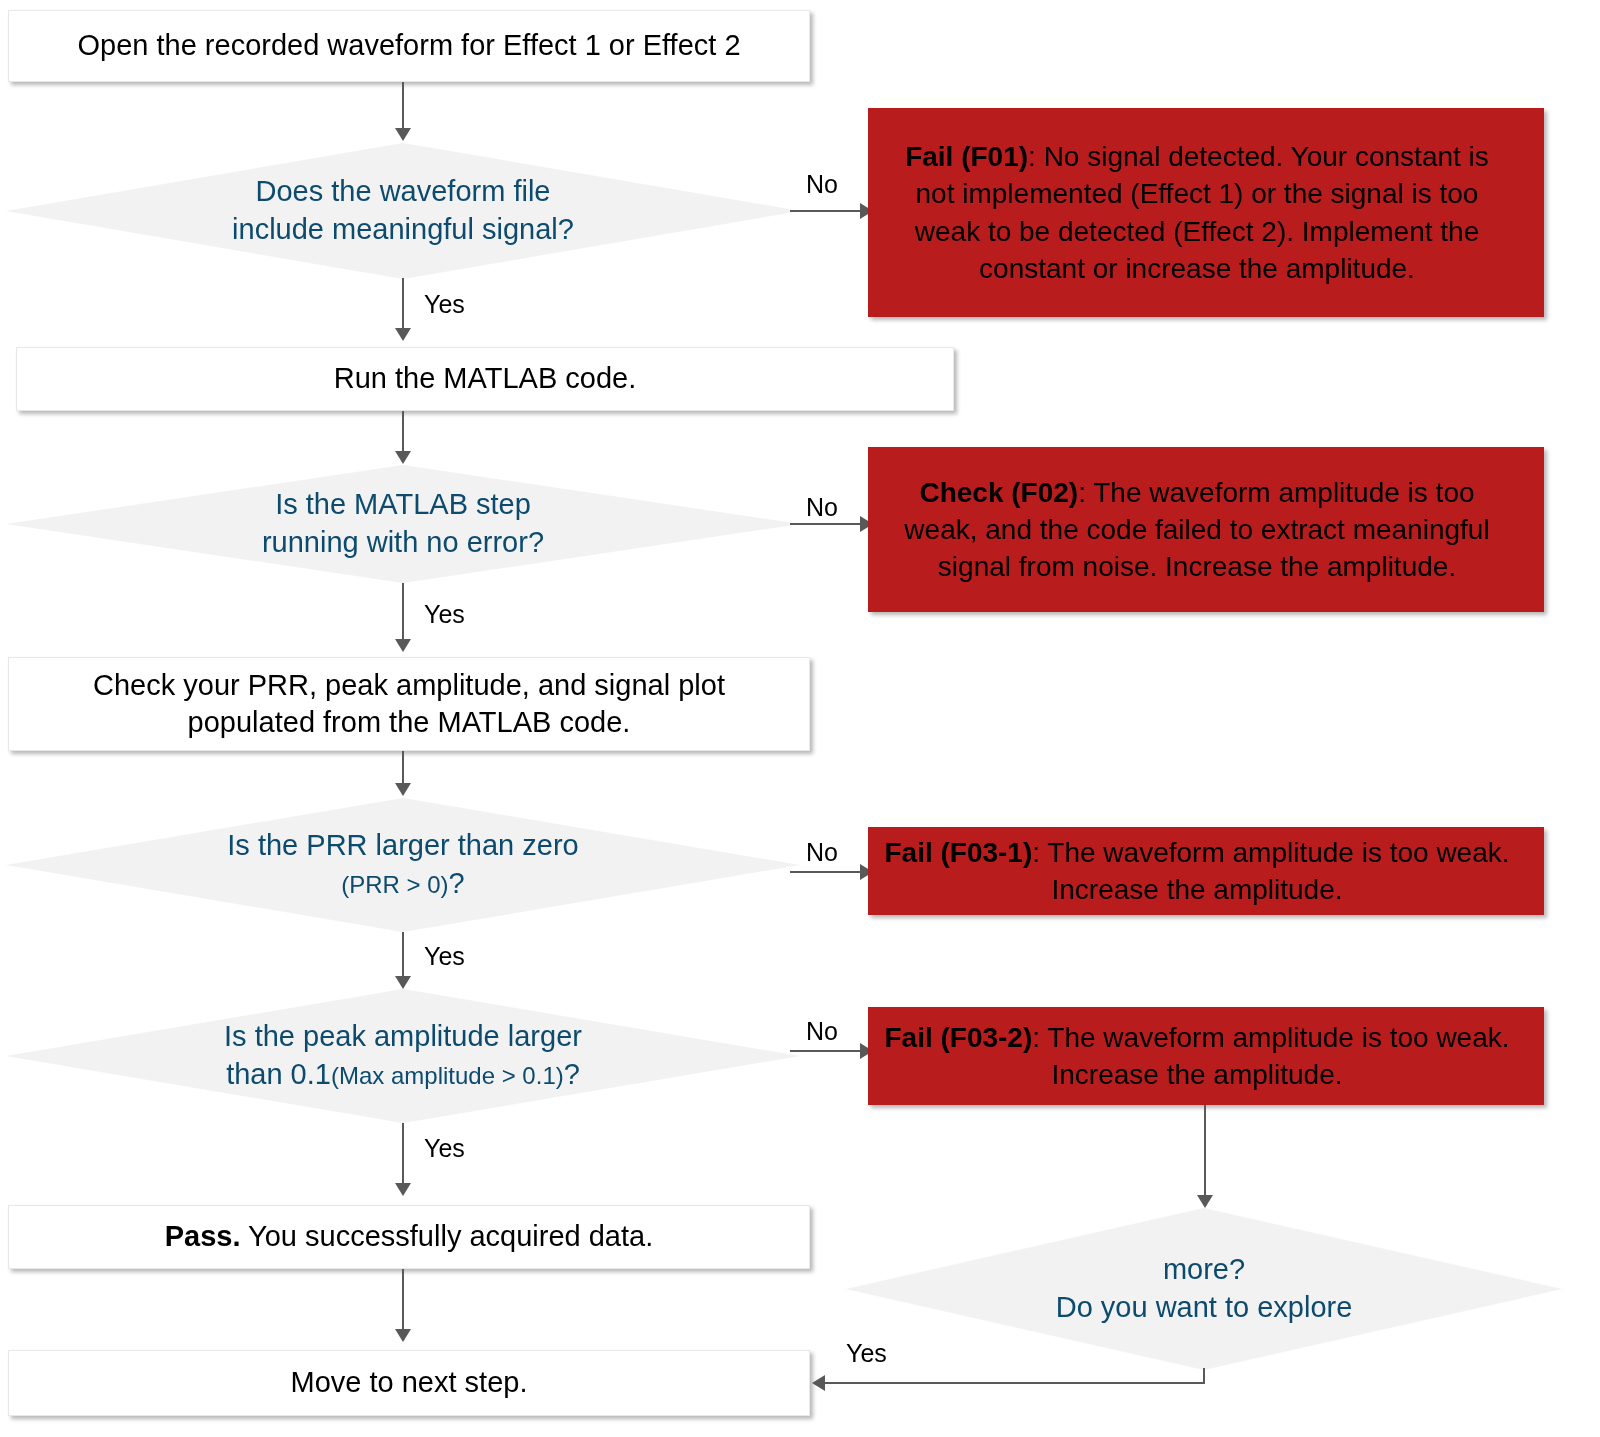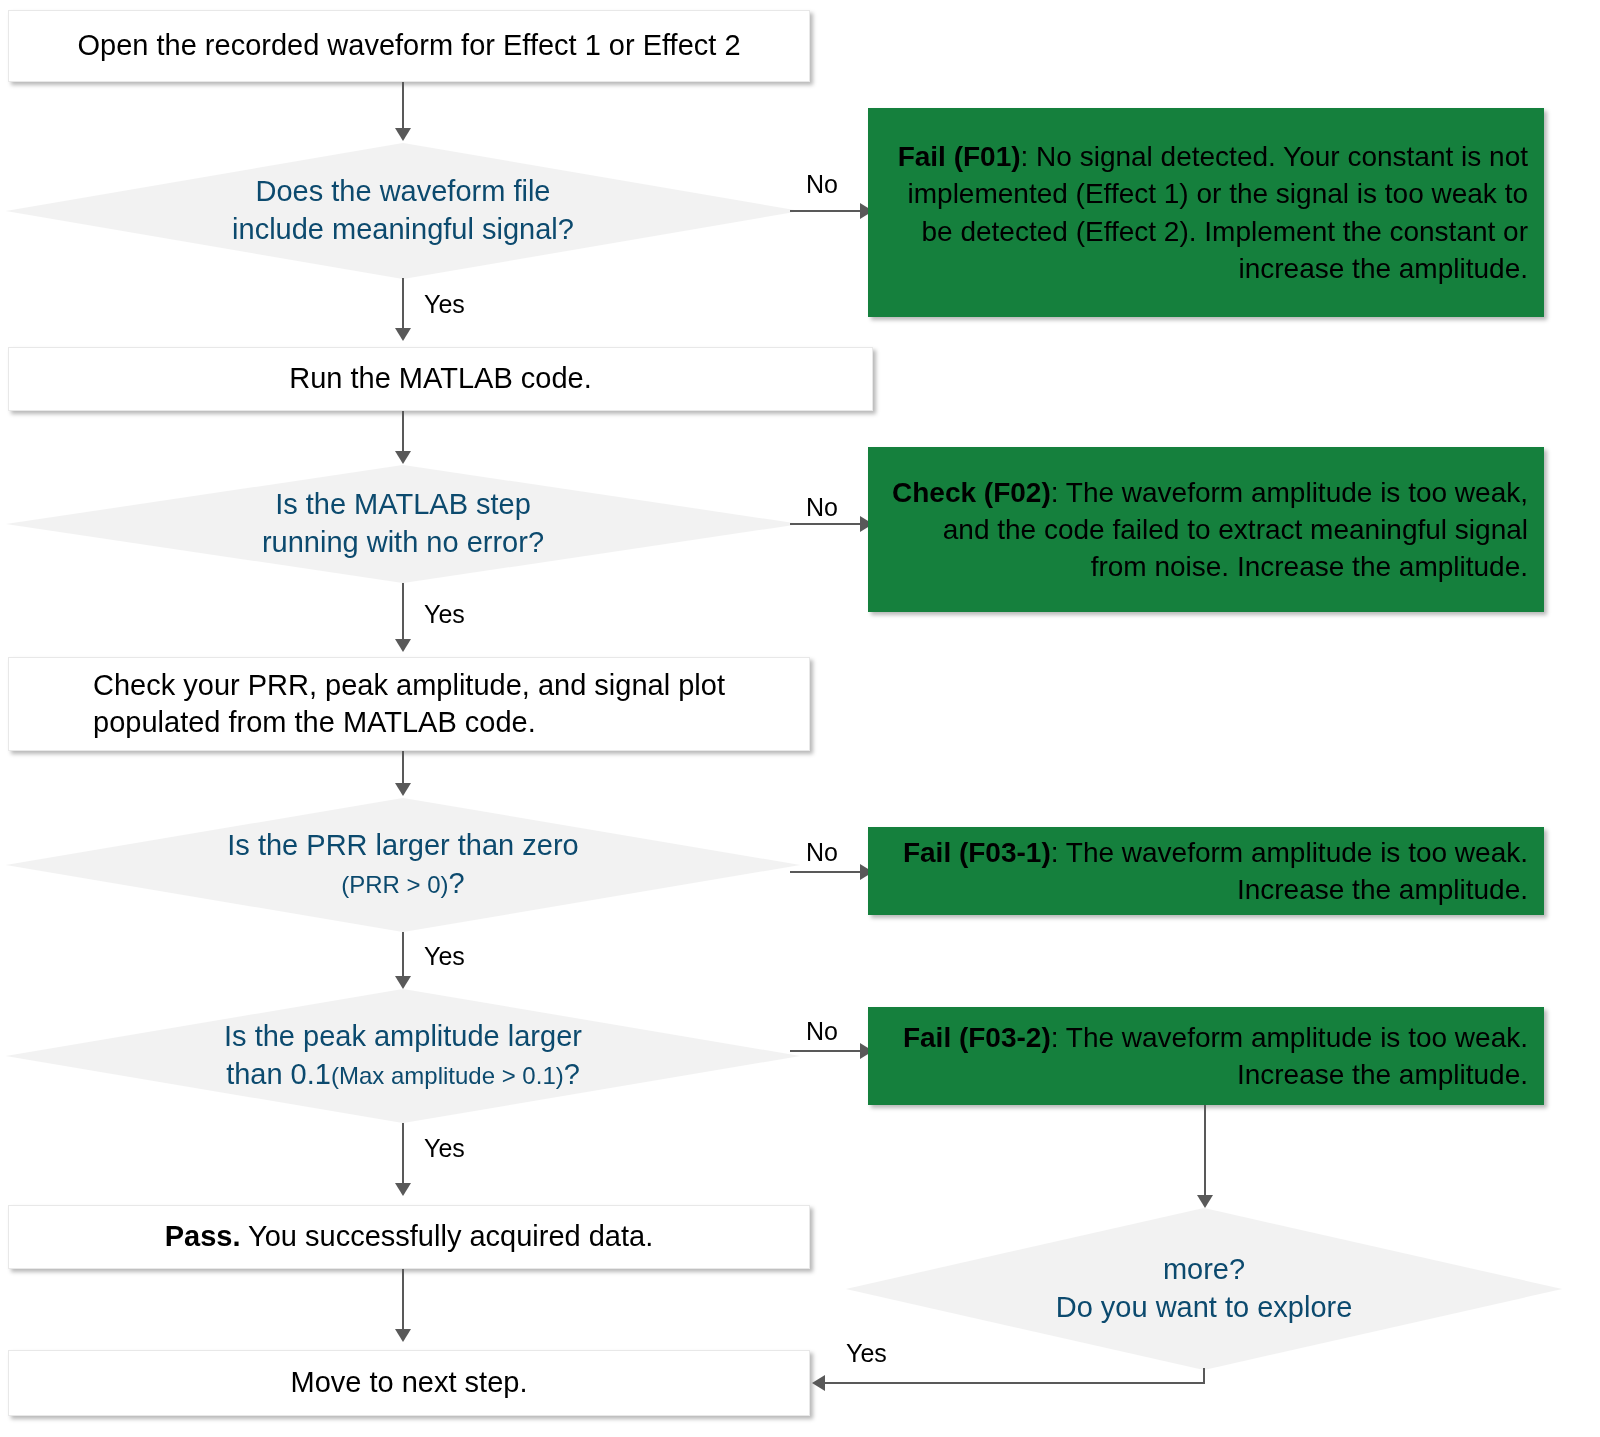--- a/index.html
+++ b/index.html
@@ -21,39 +21,40 @@
 
   
   .proc {
     position: absolute;
     background: #ffffff;
     border: 1px solid #e8e8e8;
     box-shadow: 3px 3px 4px rgba(0,0,0,0.28);
     display: flex;
     align-items: center;
     justify-content: center;
+    text-align: center;
     box-sizing: border-box;
     color: #000000;
     font-size: 29px;
     line-height: 1.28;
     padding: 4px 14px;
   }
 
   .fail {
     position: absolute;
-    background: #15803d;
+    background: #b91c1c;
     box-shadow: 3px 3px 4px rgba(0,0,0,0.28);
     display: flex;
     align-items: center;
     box-sizing: border-box;
     color: #000000;
     font-size: 28px;
     line-height: 1.33;
-    padding: 6px 16px 6px 14px;
-    text-align: right;
+    padding: 6px 32px 6px 14px;
+    text-align: center;
   }
   .fail b { font-weight: bold; }
 
   
   .dec {
     position: absolute;
   }
   .dec .shape {
     position: absolute;
     left: 0; top: 0;
@@ -142,21 +143,21 @@
   </div>
 
   <div class="hline" style="left:790px; top:210px; width:78px;"></div>
   <div class="arrow-right" style="left:860px; top:203px;"></div>
   <div class="elabel" style="left:806px; top:170px;">No</div>
 
   <div class="vline" style="left:402px; top:278px; height:52px;"></div>
   <div class="arrow-down" style="left:395px; top:328px;"></div>
   <div class="elabel" style="left:424px; top:290px;">Yes</div>
 
-  <div class="proc" style="left:8px; top:347px; width:865px; height:64px;">
+  <div class="proc" style="left:16px; top:347px; width:938px; height:64px;">
     <span>Run the MATLAB code.</span>
   </div>
 
   <div class="vline" style="left:402px; top:411px; height:42px;"></div>
   <div class="arrow-down" style="left:395px; top:451px;"></div>
 
   <div class="dec" style="left:6px; top:465px; width:794px; height:118px;">
     <div class="shape"></div>
     <div class="txt">
       <div>

